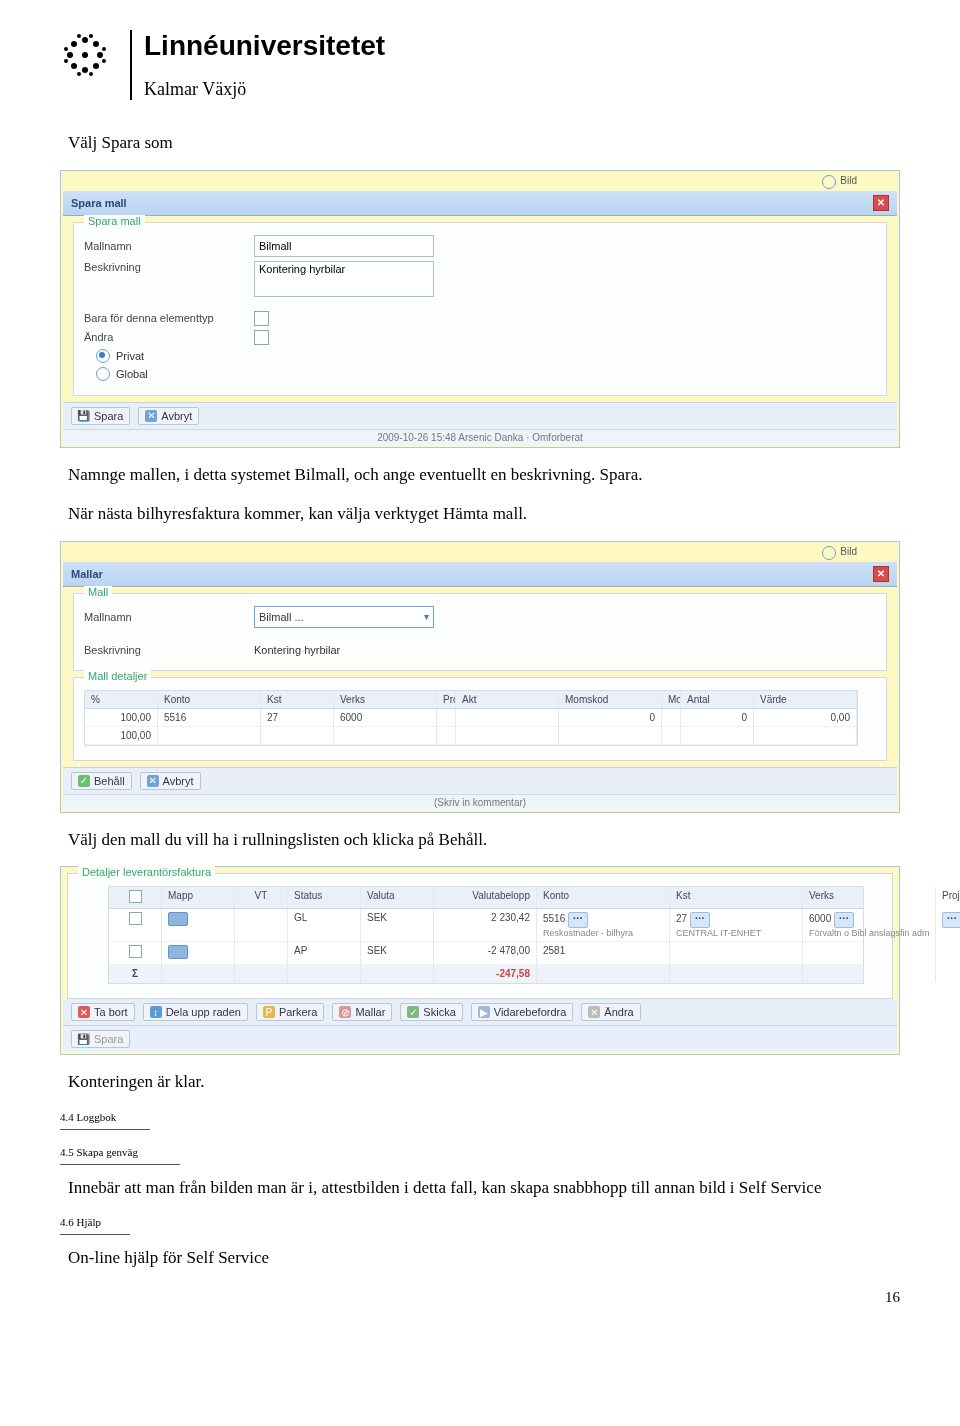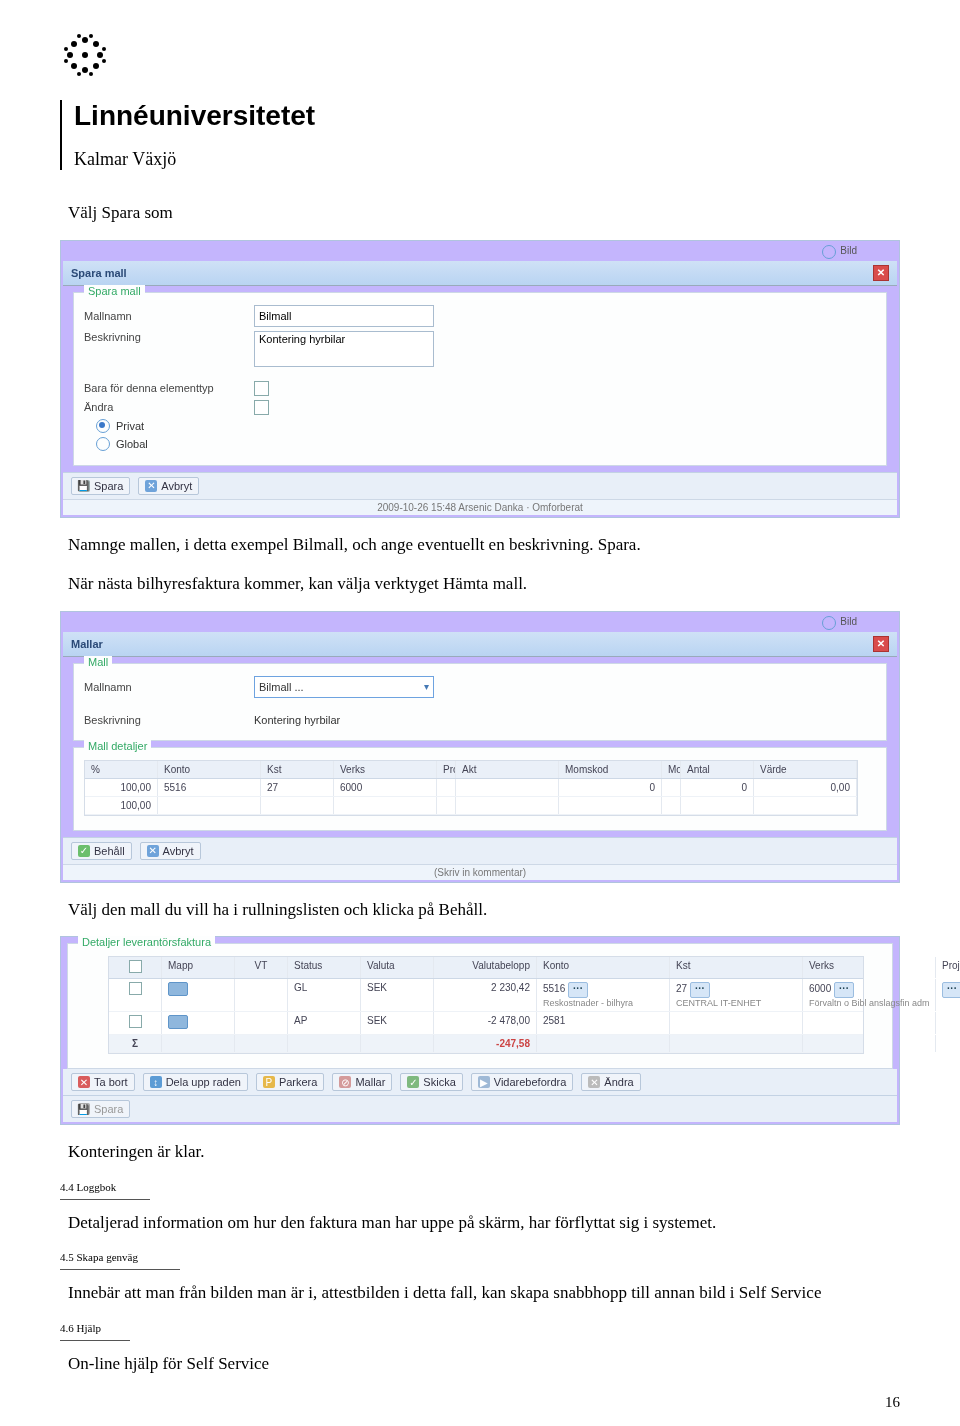--- a/index.html
+++ b/index.html
@@ -11,21 +11,20 @@
     width: 960px;
   }
   .page {
     padding: 30px 60px 30px 60px;
   }
   .logo-header {
     display: flex;
     align-items: flex-start;
     gap: 20px;
     margin-bottom: 30px;
-    flex-direction: column;
   }
   .logo-icon {
     width: 50px;
     height: 50px;
   }
   .logo-icon svg { width: 100%; height: 100%; }
   .logo-text {
     border-left: 2px solid #000;
     padding-left: 12px;
   }
@@ -58,21 +57,21 @@
   .screenshot {
     border: 1px solid #b0c4de;
     background: #f8fbff;
     font-family: Tahoma, Arial, sans-serif;
     font-size: 11px;
     color: #333;
     margin: 12px 0 10px 0;
     position: relative;
   }
   .sshot-outer-bg {
-    background: #c4b5fd;
+    background: #fef9c3;
     padding: 2px;
   }
   .bild-row {
     display:flex;
     justify-content:flex-end;
     padding: 2px 40px 2px 4px;
     font-size:10px;
     color:#555;
   }
   .bild-row .radio { margin-right:4px; }
@@ -374,21 +373,21 @@
         </span>
       </div>
       <div class="bottom-strip">
         <span></span>
         <span>2009-10-26 15:48 Arsenic Danka · Omforberat</span>
         <span></span>
       </div>
     </div>
   </div>
 
-  <p class="body-text">Namnge mallen, i detta exempel Bilmall, och ange eventuellt en beskrivning. Spara.</p>
+  <p class="body-text">Namnge mallen, i detta systemet Bilmall, och ange eventuellt en beskrivning. Spara.</p>
   <p class="body-text">När nästa bilhyresfaktura kommer, kan välja verktyget Hämta mall.</p>
 
   <div class="screenshot">
     <div class="sshot-outer-bg">
       <div class="bild-row">
         <span class="radio"></span>
         <span>Bild</span>
       </div>
       <div class="dialog-bar">
         <span>Mallar</span>
@@ -577,21 +576,20 @@
             <span>Spara</span>
           </span>
       </div>
     </div>
   </div>
 
   <p class="body-text">Konteringen är klar.</p>
 
   <div class="section-heading">4.4 Loggbok</div>
   <div class="underline-dec"></div>
-  <p class="body-text" style="margin-top:4px;">Detaljerad information om hur den faktura man har uppe på skärm, har förflyttat sig i systemet.</p>
 
   <div class="section-heading">4.5 Skapa genväg</div>
   <div class="underline-dec" style="width:120px;"></div>
   <p class="body-text" style="margin-top:4px;text-align:justify;">Innebär att man från bilden man är i, attestbilden i detta fall, kan skapa snabbhopp till annan bild i Self Service</p>
 
   <div class="section-heading">4.6 Hjälp</div>
   <div class="underline-dec" style="width:70px;"></div>
   <p class="body-text" style="margin-top:4px;">On-line hjälp för Self Service</p>
 
   <div class="page-num">16</div>

